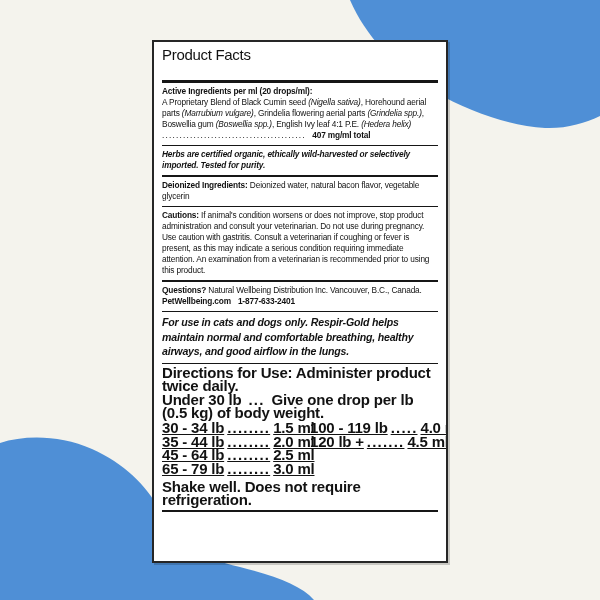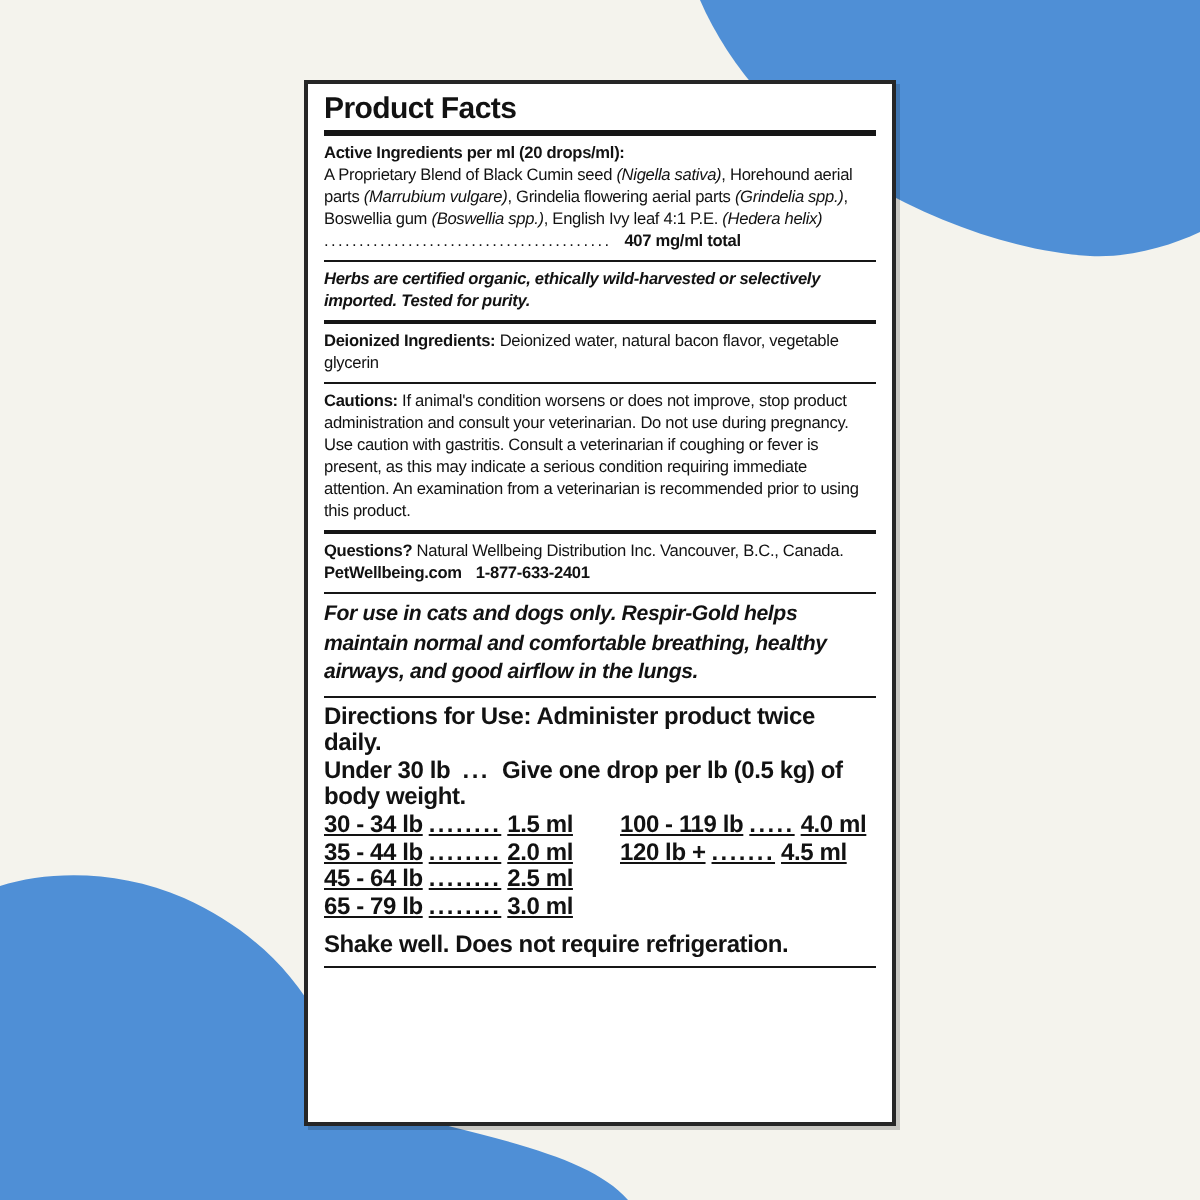--- a/index.html
+++ b/index.html
@@ -10,32 +10,32 @@
     color:#121212;
   }
   .blob-layer{position:absolute;inset:0;width:600px;height:600px;}
   .label-box{
     position:absolute;left:152px;top:40px;width:296px;height:523px;
     box-sizing:border-box;background:#ffffff;border:2px solid #262626;
     box-shadow:2px 2px 0 rgba(0,0,0,0.18);
     padding:0 8px;overflow:hidden;
   }
   .title{
-    font-size:15px;font-weight:bold;letter-spacing:-0.3px;
-    padding:4px 0 2px 0;
+    font-size:15px;font-weight:normal;letter-spacing:-0.3px;
+    padding:4px 0 17px 0;
   }
   .rule{height:1.5px;background:#161616;margin:0;}
   .rule.thick{height:2.5px;}
   section{padding:3px 0 4px 0;}
   .body-text{font-size:8.3px;line-height:11px;letter-spacing:-0.15px;}
   .bold{font-weight:bold;}
   .italic{font-style:italic;}
   .herbs-text,.claim-text{font-weight:bold;font-style:italic;}
   .claim-text{font-size:10.6px;line-height:14.5px;letter-spacing:-0.2px;}
-  .dir{font-weight:bold;font-size:12px;line-height:12.5px;letter-spacing:-0.2px;}
+  .dir{font-weight:bold;font-size:15px;line-height:12.5px;letter-spacing:-0.2px;}
   .dir-head{margin-bottom:2px;}
   .dose-cols{display:flex;margin-top:2px;text-decoration:underline;}
   .dose-col-left{width:148px;}
   .dose-col-right{width:128px;}
   .dose-row{line-height:13.5px;white-space:nowrap;}
   .dots{letter-spacing:1.2px;margin:0 3px;}
   .shake{margin-top:6px;}
   .warn-text{font-weight:bold;font-size:9.3px;line-height:13px;letter-spacing:-0.2px;}
   .q-contact{display:inline-block;text-align:center;}
   .q-phone{margin-left:7px;}

